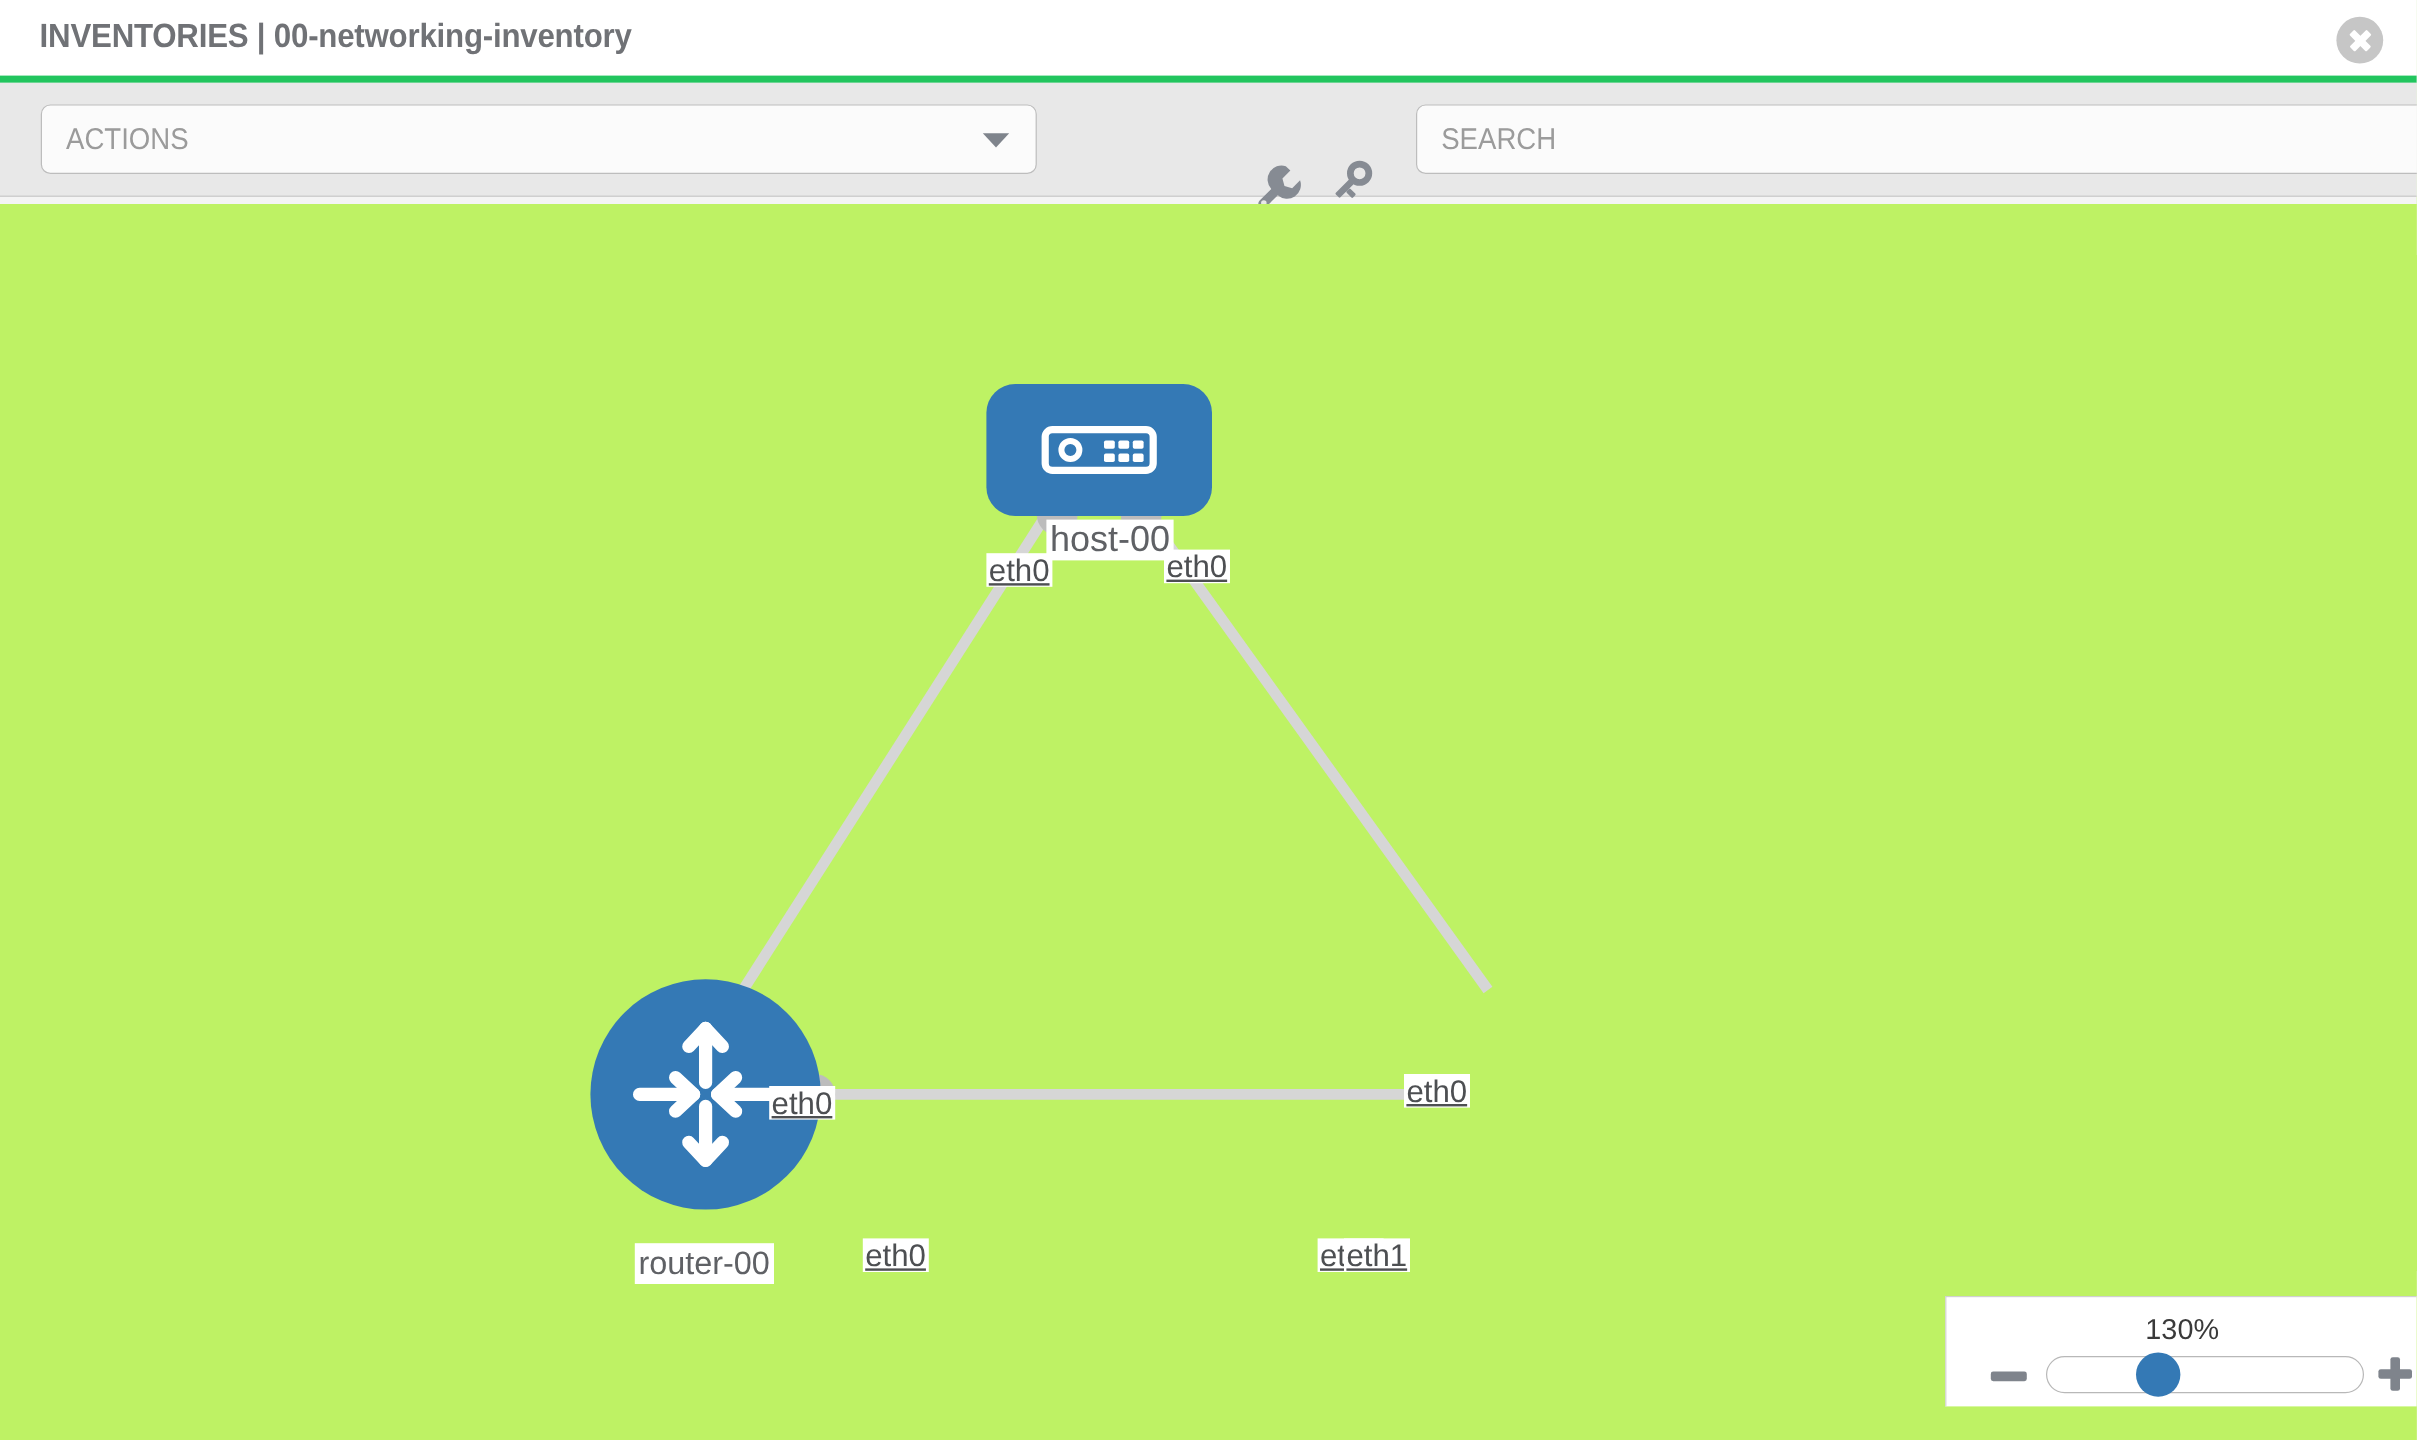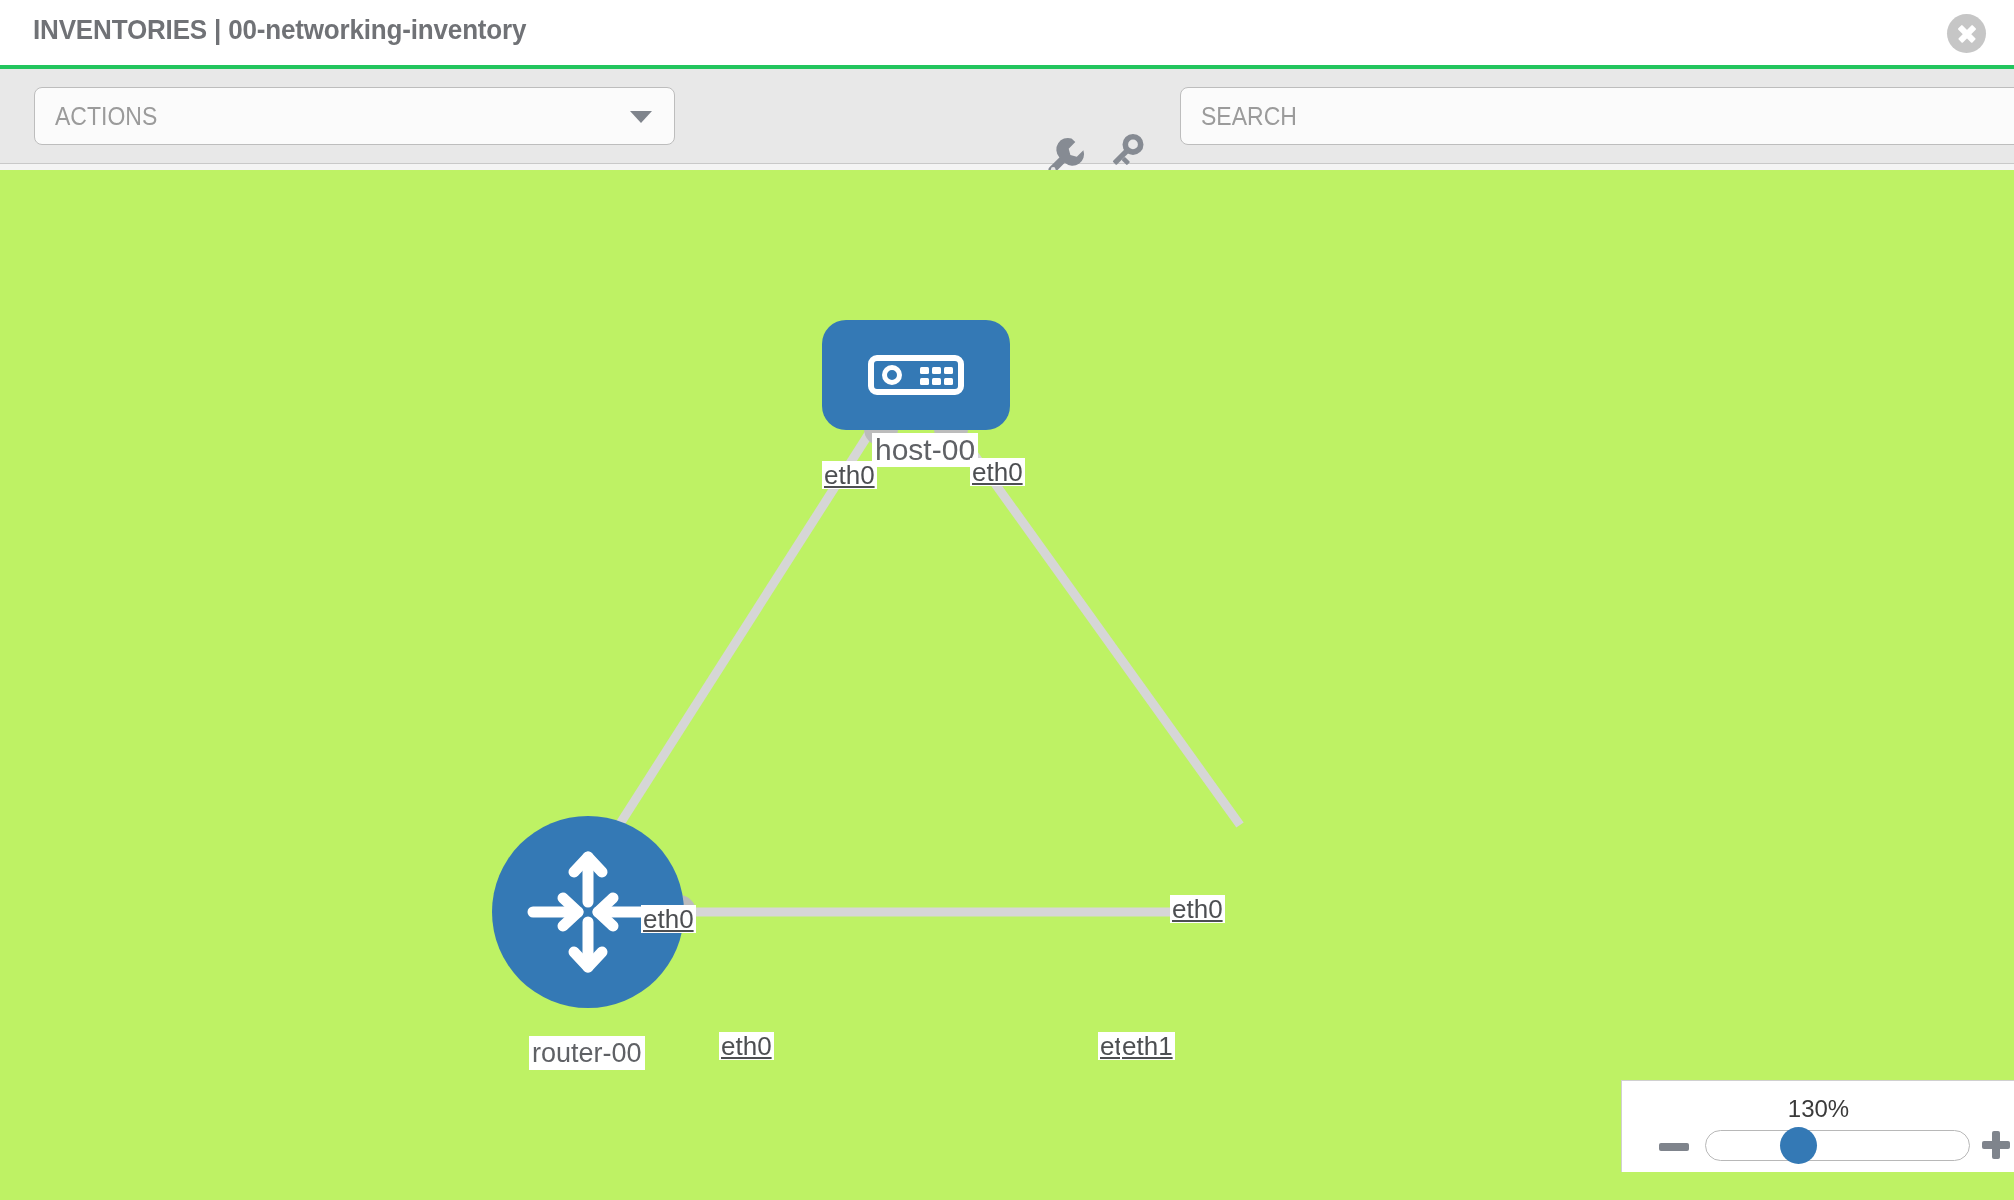--- a/index.html
+++ b/index.html
@@ -8,21 +8,21 @@
     background:#f4f4f4;
     font-family:"Liberation Sans",sans-serif;
     overflow:hidden;
     position:relative;
   }
 
   
   #header{
     position:absolute;left:0;top:0;width:2014px;height:69px;
     background:#ffffff;
-    border-bottom:4px solid #22c55e;
+    border-bottom:6px solid #22c55e;
     box-sizing:border-box;
   }
   #page-title{
     position:absolute;left:33px;top:14px;
     font-size:28px;font-weight:bold;
     color:#707276;
     letter-spacing:-0.2px;
     transform:scaleX(0.93);
     transform-origin:left center;
     white-space:nowrap;
@@ -62,21 +62,21 @@
     transform:scaleX(0.92);transform-origin:left center;
     white-space:nowrap;
   }
   .combo .caret{
     position:absolute;right:22px;top:50%;margin-top:-5px;
     width:0;height:0;
     border-left:11px solid transparent;
     border-right:11px solid transparent;
     border-top:12px solid #7f848c;
   }
-  #actions-combo{left:34px;width:641px;}
+  #actions-combo{left:34px;width:830px;}
   #search-combo{left:1180px;width:949px;}
 
   .tool-icon{
     position:absolute;top:86px;
     width:46px;height:46px;margin-top:-23px;
     cursor:pointer;
   }
   #wrench-icon{left:1042px;}
   #key-icon{left:1110px;}
 

